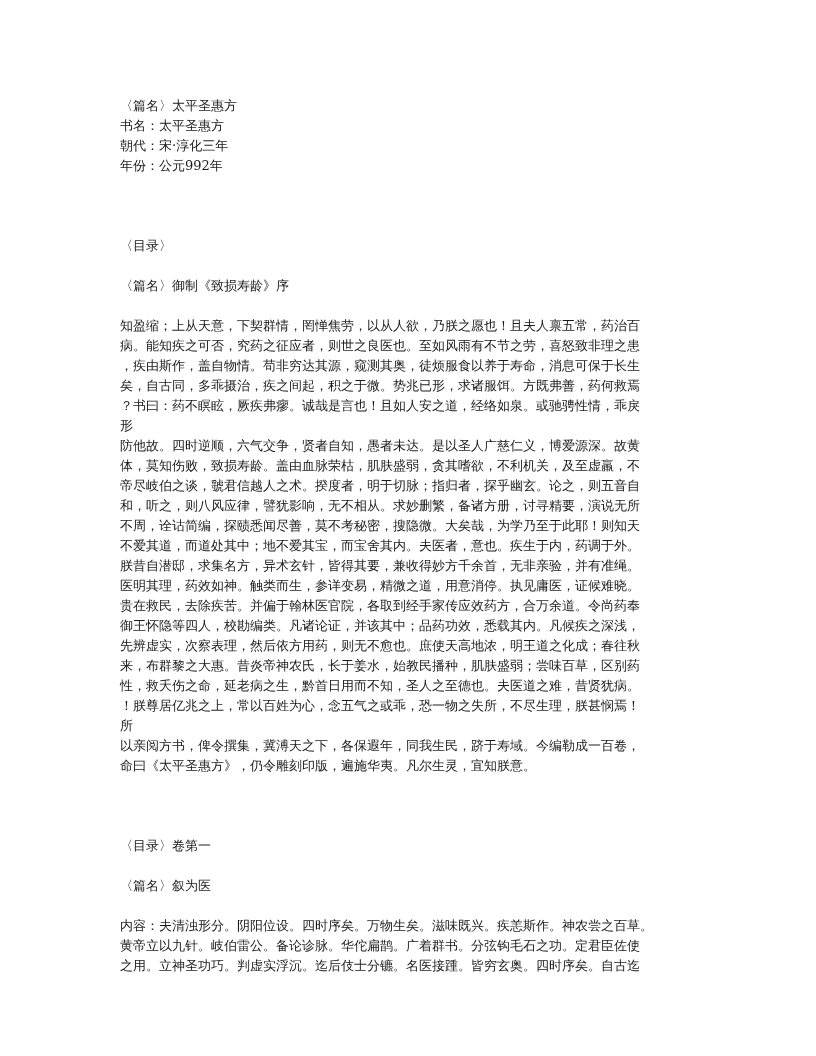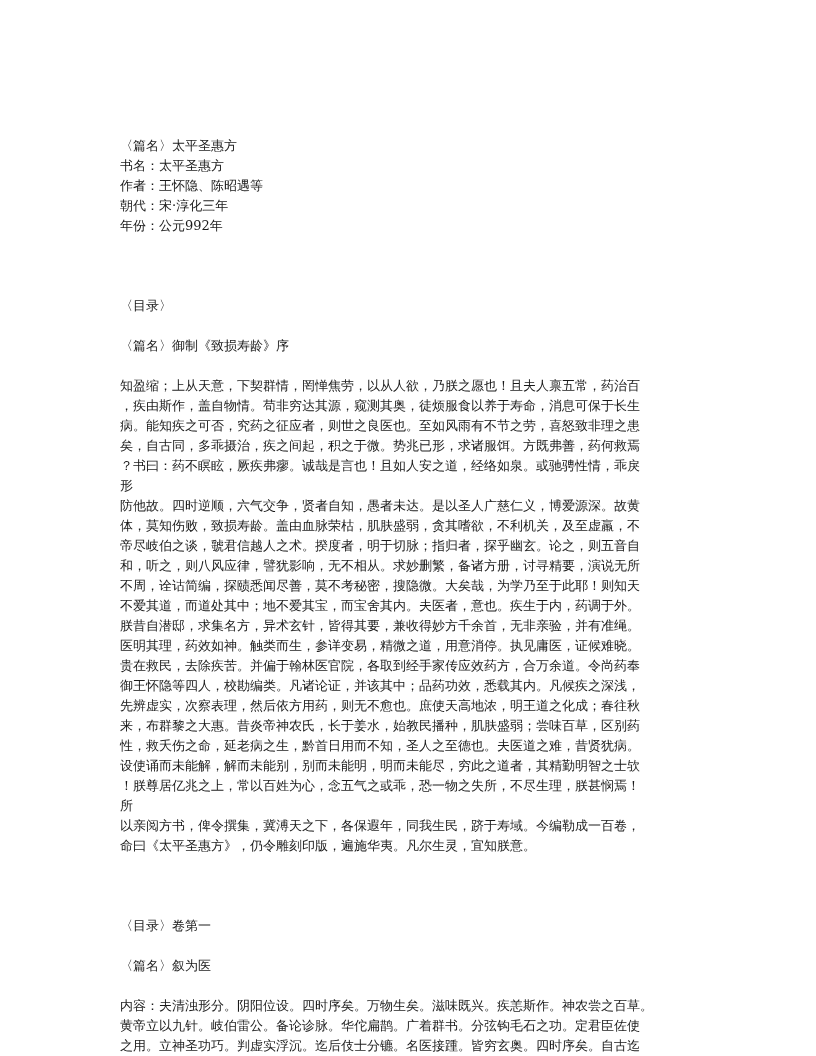--- a/index.html
+++ b/index.html
@@ -1,63 +1,61 @@
 <!DOCTYPE html>
 <html><head>
   <meta charset="utf-8">
   <style>
     html, body { margin: 0; padding: 0; background: #ffffff; }
     body { width: 816px; height: 1056px; overflow: hidden; position: relative;
       font-family: "DejaVu Serif", "Liberation Serif", serif; color: #1a1a1a; }
-    .page { position: absolute; left: 120px; top: 96px; width: 570px; margin-top: 40px; }
+    .page { position: absolute; left: 120px; top: 96px; width: 570px; }
     .line { font-size: 13px; line-height: 20px; white-space: nowrap; height: 20px; }
     .gap-sm { height: 20px; }
     .gap-lg { height: 40px; }
   </style>
 </head>
 <body>
 
 <div class="page">
   <div>
     <div class="line">〈篇名〉太平圣惠方</div>
     <div class="line">书名：太平圣惠方</div>
-    <div class="line">作者：王怀隐、陈昭遇等</div>
     <div class="line">朝代：宋·淳化三年</div>
     <div class="line">年份：公元992年</div>
   </div>
 
   <div class="gap-lg"></div>
     <div class="gap-sm"></div>
 
   <div class="line">〈目录〉</div>
   <div class="gap-sm"></div>
   <div class="line">〈篇名〉御制《致损寿龄》序</div>
   <div class="gap-sm"></div>
 
   <div>
     <div class="line">知盈缩；上从天意，下契群情，罔惮焦劳，以从人欲，乃朕之愿也！且夫人禀五常，药治百</div>
+    <div class="line">病。能知疾之可否，究药之征应者，则世之良医也。至如风雨有不节之劳，喜怒致非理之患</div>
     <div class="line">，疾由斯作，盖自物情。苟非穷达其源，窥测其奥，徒烦服食以养于寿命，消息可保于长生</div>
-    <div class="line">病。能知疾之可否，究药之征应者，则世之良医也。至如风雨有不节之劳，喜怒致非理之患</div>
     <div class="line">矣，自古同，多乖摄治，疾之间起，积之于微。势兆已形，求诸服饵。方既弗善，药何救焉</div>
     <div class="line">？书曰：药不瞑眩，厥疾弗瘳。诚哉是言也！且如人安之道，经络如泉。或驰骋性情，乖戾</div>
     <div class="line">形</div>
     <div class="line">防他故。四时逆顺，六气交争，贤者自知，愚者未达。是以圣人广慈仁义，博爱源深。故黄</div>
     <div class="line">体，莫知伤败，致损寿龄。盖由血脉荣枯，肌肤盛弱，贪其嗜欲，不利机关，及至虚羸，不</div>
     <div class="line">帝尽岐伯之谈，虢君信越人之术。揆度者，明于切脉；指归者，探乎幽玄。论之，则五音自</div>
     <div class="line">和，听之，则八风应律，譬犹影响，无不相从。求妙删繁，备诸方册，讨寻精要，演说无所</div>
     <div class="line">不周，诠诂简编，探赜悉闻尽善，莫不考秘密，搜隐微。大矣哉，为学乃至于此耶！则知天</div>
     <div class="line">不爱其道，而道处其中；地不爱其宝，而宝舍其内。夫医者，意也。疾生于内，药调于外。</div>
     <div class="line">朕昔自潜邸，求集名方，异术玄针，皆得其要，兼收得妙方千余首，无非亲验，并有准绳。</div>
     <div class="line">医明其理，药效如神。触类而生，参详变易，精微之道，用意消停。执见庸医，证候难晓。</div>
     <div class="line">贵在救民，去除疾苦。并偏于翰林医官院，各取到经手家传应效药方，合万余道。令尚药奉</div>
     <div class="line">御王怀隐等四人，校勘编类。凡诸论证，并该其中；品药功效，悉载其内。凡候疾之深浅，</div>
     <div class="line">先辨虚实，次察表理，然后依方用药，则无不愈也。庶使天高地浓，明王道之化成；春往秋</div>
     <div class="line">来，布群黎之大惠。昔炎帝神农氏，长于姜水，始教民播种，肌肤盛弱；尝味百草，区别药</div>
     <div class="line">性，救夭伤之命，延老病之生，黔首日用而不知，圣人之至德也。夫医道之难，昔贤犹病。</div>
-    <div class="line">设使诵而未能解，解而未能别，别而未能明，明而未能尽，穷此之道者，其精勤明智之士欤</div>
     <div class="line">！朕尊居亿兆之上，常以百姓为心，念五气之或乖，恐一物之失所，不尽生理，朕甚悯焉！</div>
     <div class="line">所</div>
     <div class="line">以亲阅方书，俾令撰集，冀溥天之下，各保遐年，同我生民，跻于寿域。今编勒成一百卷，</div>
     <div class="line">命曰《太平圣惠方》，仍令雕刻印版，遍施华夷。凡尔生灵，宜知朕意。</div>
   </div>
 
   <div class="gap-lg"></div>
     <div class="gap-sm"></div>
 
   <div class="line">〈目录〉卷第一</div>

